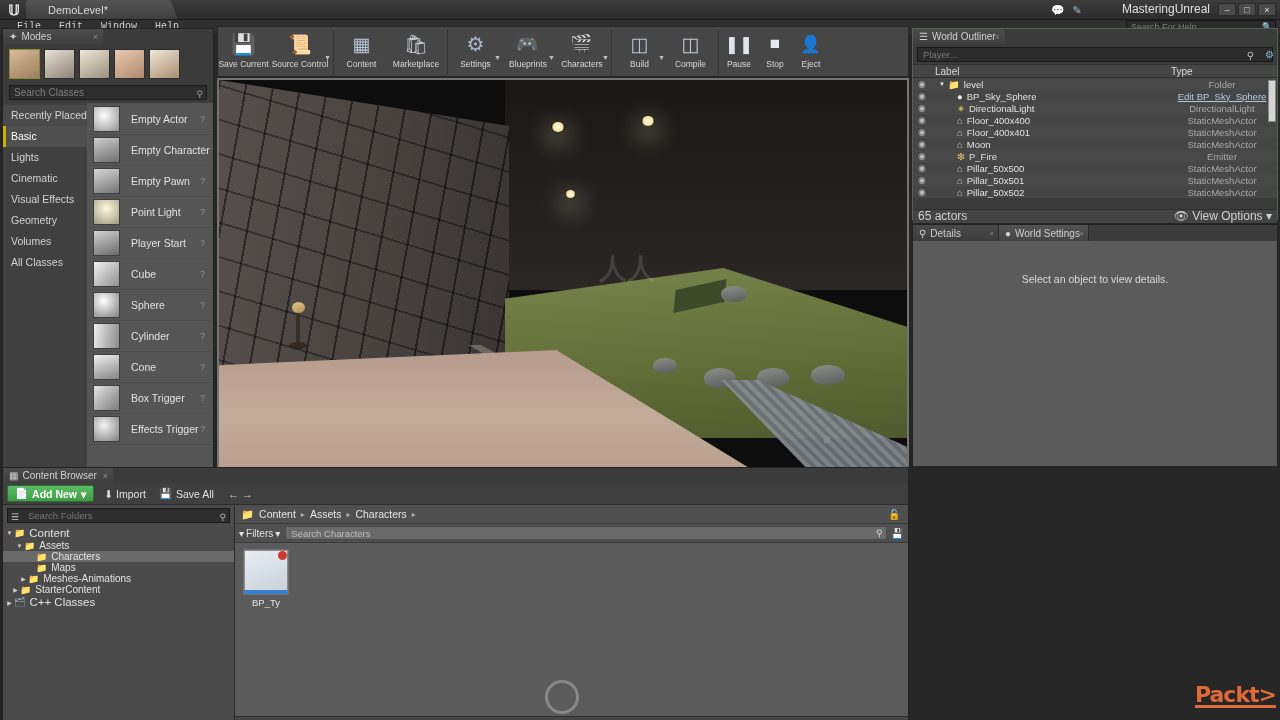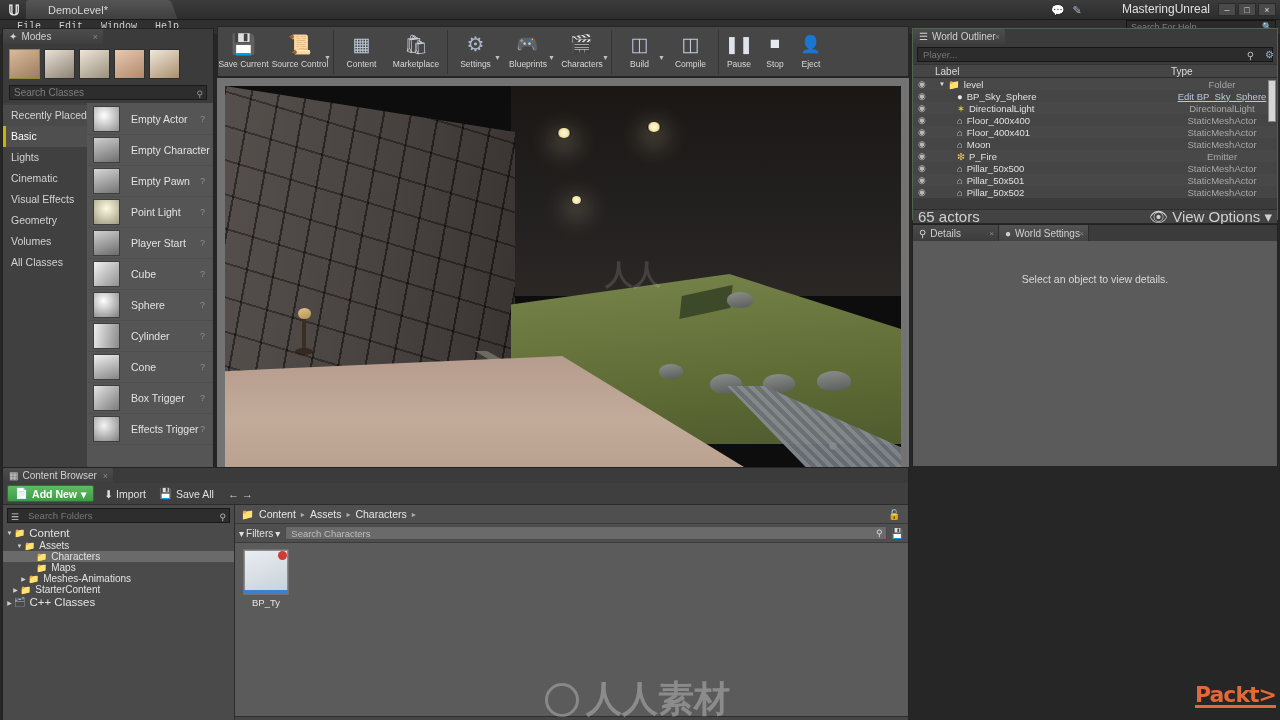--- a/index.html
+++ b/index.html
@@ -72,21 +72,21 @@
     background:#464646; border:1px solid #262626; display:flex; align-items:flex-start; }
   .tbtn { width:51px; height:48px; display:flex; flex-direction:column; align-items:center;
     justify-content:flex-start; padding-top:4px; position:relative; }
   .tbtn .glyph { width:26px; height:26px; display:flex; align-items:center; justify-content:center; }
   .tbtn .lbl { font-size:8.5px; color:#d8d8d8; margin-top:2px; white-space:nowrap; }
   .tbtn .caret { position:absolute; right:0px; bottom:14px; font-size:7px; color:#c0c0c0; }
   .tb-sep { width:1px; height:44px; background:#343434; margin:3px 2px; }
 
   
   .viewport { position:absolute; left:217px; top:78px; width:692px; height:492px;
-    border:8px solid #737373; background:#0d0d0d; overflow:hidden; }
+    border:2px solid #737373; background:#0d0d0d; overflow:hidden; }
   .vp-wall { position:absolute; left:0; top:0; width:290px; height:384px;
     background:
       repeating-linear-gradient(100deg, rgba(0,0,0,0.42) 0 2px, rgba(255,255,255,0.035) 2px 26px),
       repeating-linear-gradient(8deg, rgba(0,0,0,0.35) 0 2px, rgba(255,255,255,0.03) 2px 34px),
       linear-gradient(95deg,#4a4340,#3b3532 55%,#2a2523);
     transform: skewY(9deg); transform-origin: left top; }
   .vp-backwall { position:absolute; left:286px; top:0; width:410px; height:210px;
     background: linear-gradient(180deg,#1a1715,#232020 60%,#2b2725); }
   .vp-lamp { position:absolute; width:14px; height:10px; border-radius:50%;
     background: radial-gradient(circle,#fffbe6,#f2e2a0 55%, rgba(200,180,120,0) 75%);
@@ -131,22 +131,22 @@
   .ol-rows { height:131px; overflow:hidden; position:relative; }
   .ol-row { display:flex; height:12px; align-items:center; font-size:9.5px; }
   .ol-row:nth-child(odd) { background:#484848; }
   .ol-row:nth-child(even) { background:#454545; }
   .ol-eye { width:18px; text-align:center; color:#b9b9b9; font-size:9px; }
   .ol-label { width:236px; display:flex; align-items:center; color:#e0e0e0; white-space:nowrap; }
   .ol-type { flex:1; color:#a8a8a8; white-space:nowrap;text-align:center; }
   .ol-type.link { color:#b7c9dd; text-decoration:underline; }
   .ol-sb { position:absolute; right:1px; top:2px; width:8px; height:42px; background:#d5d5d5; border:1px solid #888; }
   .ol-foot { height:14px; background:#434343; border-top:1px solid #2d2d2d;
-    display:flex; align-items:center; justify-content:space-between; padding:0 5px;
-    font-size:15px; color:#d0d0d0; }
+    display:flex; align-items:flex-end; justify-content:space-between; padding:0 5px;
+    font-size:12px; color:#d0d0d0; }
 
   
   .details { position:absolute; left:912px; top:224px; width:366px; height:242px;
     background:#3b3b3b; border:1px solid #222; }
   .det-tabs { display:flex; height:16px; }
   .det-tab { height:16px; padding:0 8px 0 6px; display:flex; align-items:center; gap:4px;
     font-size:10px; color:#d0d0d0; background:linear-gradient(#4a4a4a,#3c3c3c);
     border-right:1px solid #2d2d2d; position:relative; min-width:86px; }
   .det-tab .tab-x { position:absolute; right:4px; color:#888; font-size:8px; }
   .det-body { height:225px; background:#5b5b5b; display:flex; align-items:flex-start;
@@ -631,21 +631,21 @@
         <div class="assets">
           <div class="asset-card">
             <div class="asset-tile">
               <div class="img"></div>
               <div class="badge"></div>
               <div class="strip"></div>
             </div>
             <div class="asset-name">BP_Ty</div>
           </div>
           <div class="wm wm-main" style="left:310px; top:132px;">
-            <span class="ring"></span><span>人人素材</span>
+            <span class="ring"></span>
           </div>
         </div>
         <div class="cb-foot">
           <span>1 item (1 selected)</span>
           <span>
             <span>👁</span>
             <span>View Options</span>
             <span>▾</span>
           </span>
         </div>

